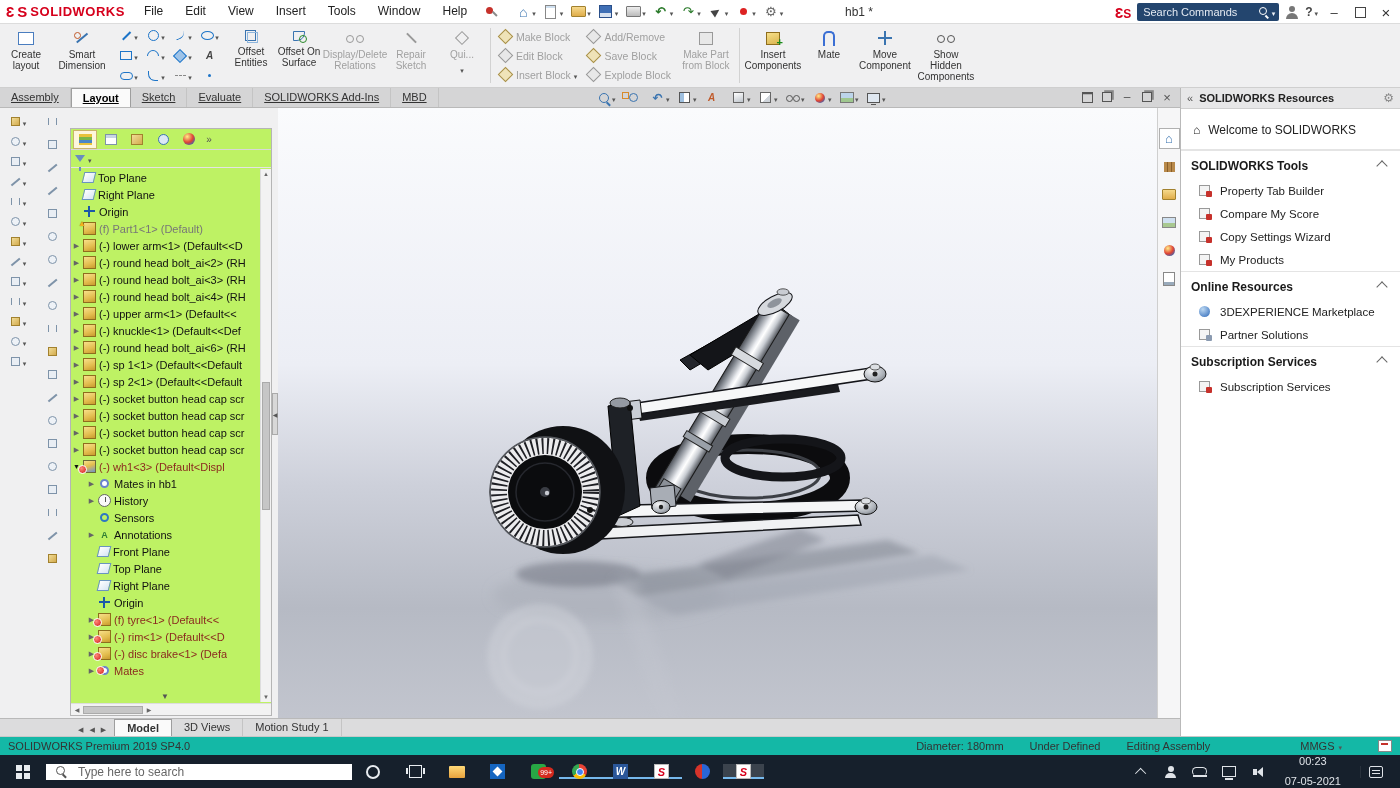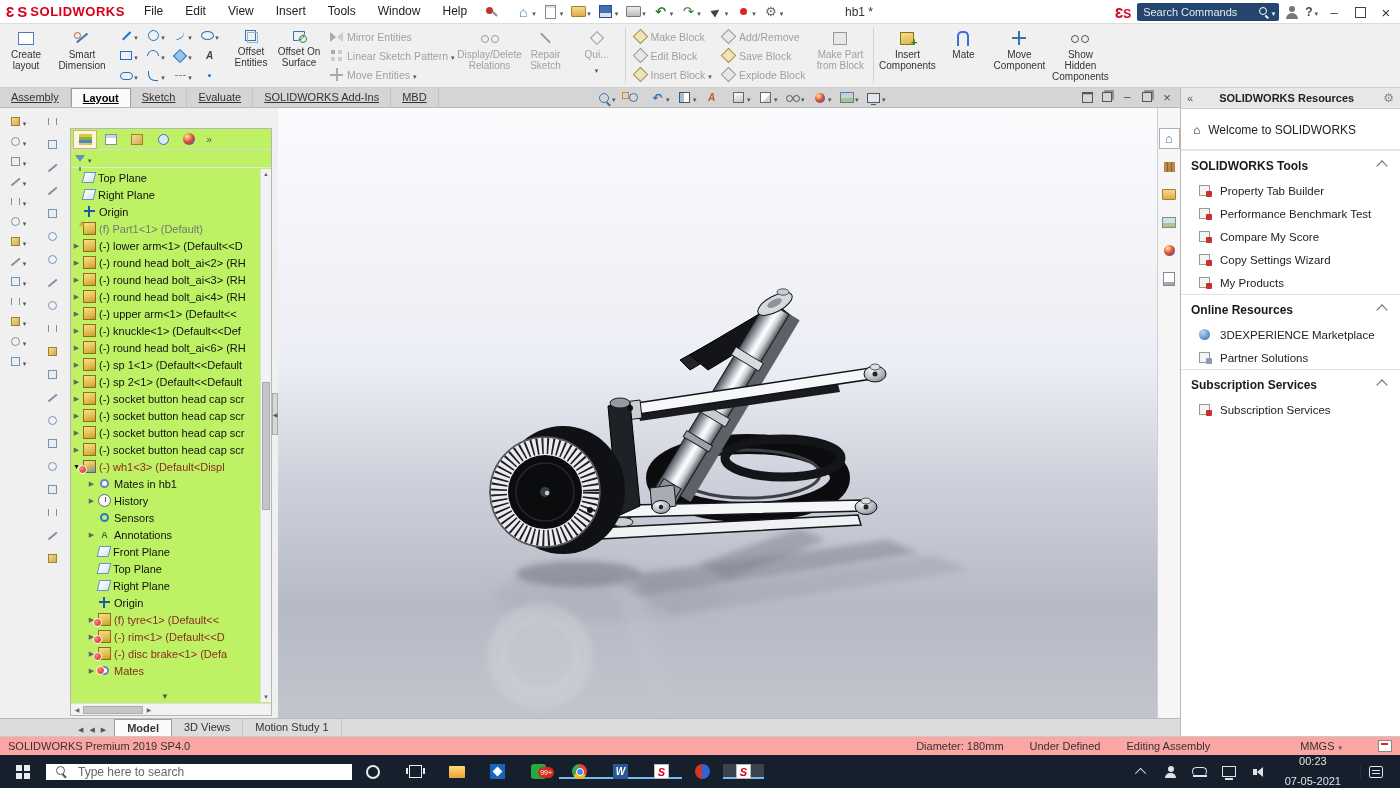--- a/index.html
+++ b/index.html
@@ -224,21 +224,21 @@
   .tpi.c-res::before{content:"⌂";font-size:13px;color:#3a74b0;}
   .tpi.c-lib::before{content:"";width:11px;height:10px;background:repeating-linear-gradient(90deg,#b8894a 0 3px,#8a5f2a 3px 4px);}
   .tpi.c-fold::before{content:"";width:12px;height:9px;background:linear-gradient(#f6d98c,#e0ad4a);border:1px solid #a2812e;border-radius:1px;}
   .tpi.c-pal::before{content:"";width:12px;height:9px;border:1px solid #888;background:linear-gradient(#cfe0f0 50%,#a8c890 50%);}
   .tpi.c-ball::before{content:"";width:11px;height:11px;border-radius:50%;background:radial-gradient(circle at 35% 30%,#ffee88,#e04434 50%,#3366bb 85%);}
   .tpi.c-props::before{content:"";width:10px;height:12px;background:#fff;border:1px solid #888;box-shadow:inset 0 -3px 0 #9ab;}
   .taskpane{position:absolute;right:0;top:88px;width:220px;height:648px;background:#fff;border-left:1px solid #b9b9b9;}
   .tp-header{height:21px;background:#e7e7e8;border-bottom:1px solid #cfcfcf;display:flex;align-items:center;gap:6px;padding:0 6px;}
   .tp-collapse{color:#555;font-size:11px;}
   .tp-collapse::before{content:"«";}
-  .tp-title{font-size:11px;font-weight:bold;color:#222;flex:1;margin-left:20px;}
+  .tp-title{font-size:11px;font-weight:bold;color:#222;flex:1;}
   .tp-gear{font-size:12px;color:#888;}
   .tp-gear::before{content:"⚙";}
   .tp-welcome{display:flex;align-items:center;gap:8px;padding:14px 10px 12px 12px;border-bottom:1px solid #e4e4e4;}
   .tp-home{font-size:15px;color:#3a74b0;line-height:1;}
   .tp-home::before{content:"⌂";}
   .tp-welcome span{font-size:12px;color:#222;}
   .tp-sec-title{display:flex;align-items:center;padding:8px 10px 6px 10px;border-top:1px solid #e4e4e4;}
   .tp-sec-title b{font-size:12px;color:#1a1a1a;flex:1;}
   .chev-up{width:8px;height:8px;border-left:1.6px solid #666;border-top:1.6px solid #666;transform:rotate(45deg);margin-right:4px;}
   .tp-item{display:flex;align-items:center;gap:8px;padding:4px 10px 4px 16px;}
@@ -249,21 +249,21 @@
   .tp-ic.c-mkt::before{border:none;border-radius:50%;background:radial-gradient(circle at 35% 30%,#bcd8f2,#2a66b8);}
   .tp-ic.c-mkt::after{display:none;}
   .tp-ic.c-partner::after{background:#8a9ab0;}
 
   
   .modeltabs{position:absolute;left:0;top:718px;width:1180px;height:18px;background:#dcdcdd;border-top:1px solid #b9b9b9;display:flex;align-items:flex-end;}
   .mt-nav{display:flex;align-items:center;gap:6px;padding:0 8px 2px 78px;font-size:7px;color:#555;}
   .mt-nav i::before{content:"◀";} .mt-nav i.rt::before{content:"▶";}
   .mtab{padding:0 12px;height:17px;line-height:17px;font-size:11px;color:#333;border-right:1px solid #c4c4c4;}
   .mtab.c-active{background:#fafafa;font-weight:bold;border:1px solid #9e9e9e;border-bottom:none;}
-  .statusbar{position:absolute;left:0;top:736px;width:1400px;height:19px;background:#fca5a5;border-top:1px solid #c8c8c8;display:flex;align-items:center;padding:4px 8px;font-size:11px;color:#333;}
+  .statusbar{position:absolute;left:0;top:736px;width:1400px;height:19px;background:#14b8a6;border-top:1px solid #c8c8c8;display:flex;align-items:center;padding:4px 8px;font-size:11px;color:#333;}
   .sb-right{margin-left:auto;display:flex;align-items:center;gap:26px;}
   .sb-units{display:flex;align-items:center;gap:4px;margin-left:64px;}
   .sb-qt{width:14px;height:12px;position:relative;margin-left:10px;}
   .sb-qt::before{content:"";position:absolute;inset:0;border:1.3px solid #888;background:#fff;}
   .sb-qt::after{content:"";position:absolute;left:3px;top:3px;width:7px;height:2px;background:#c6312b;}
 
   
   .taskbar{position:absolute;left:0;top:755px;width:1400px;height:33px;background:#16202c;display:flex;align-items:center;color:#dfe3e8;}
   .tb-start{width:46px;display:flex;align-items:center;justify-content:center;}
   .win-logo{width:6px;height:6px;background:#e8ecf0;box-shadow:8px 0 #e8ecf0,0 8px #e8ecf0,8px 8px #e8ecf0;margin:-8px 8px 0 0;}
@@ -464,36 +464,20 @@
     <div class="rb-2col">
       <div class="rb-bigbtn nar">
         <span class="ri ri-offset"></span>
         <span class="rb-lbl2">Offset Entities</span>
       </div>
       <div class="rb-bigbtn nar">
         <span class="ri ri-offsurf"></span>
         <span class="rb-lbl2">Offset On Surface</span>
       </div>
     </div>
-    <div class="rb-col">
-      <div class="rb-row dis">
-          <i class="ri ri-mirror"></i>
-          <span>Mirror Entities</span>
-        </div>
-      <div class="rb-row dis">
-          <i class="ri ri-lpat"></i>
-          <span>Linear Sketch Pattern</span>
-          <b class="car"></b>
-        </div>
-      <div class="rb-row dis">
-          <i class="ri ri-movee"></i>
-          <span>Move Entities</span>
-          <b class="car"></b>
-        </div>
-    </div>
     <div class="rb-bigbtn dis">
       <span class="rbi rbi-ddr"></span>
       <span class="rb-lbl2">Display/Delete Relations</span>
     </div>
     <div class="rb-bigbtn nar dis">
       <span class="rbi rbi-repair"></span>
       <span class="rb-lbl2">Repair Sketch</span>
     </div>
     <div class="rb-bigbtn nar dis">
       <span class="rbi rbi-qui"></span>
@@ -1146,24 +1130,20 @@
       <span class="chev-up"></span>
     </div>
     <div>
 
         <div class="tp-item">
           <span class="tp-ic c-ptb"></span>
           <span>Property Tab Builder</span>
         </div>
 
 
-        <div class="tp-item">
-          <span class="tp-ic c-bench"></span>
-          <span>Performance Benchmark Test</span>
-        </div>
 
         <div class="tp-item">
           <span class="tp-ic c-score"></span>
           <span>Compare My Score</span>
         </div>
 
         <div class="tp-item">
           <span class="tp-ic c-copy"></span>
           <span>Copy Settings Wizard</span>
         </div>

